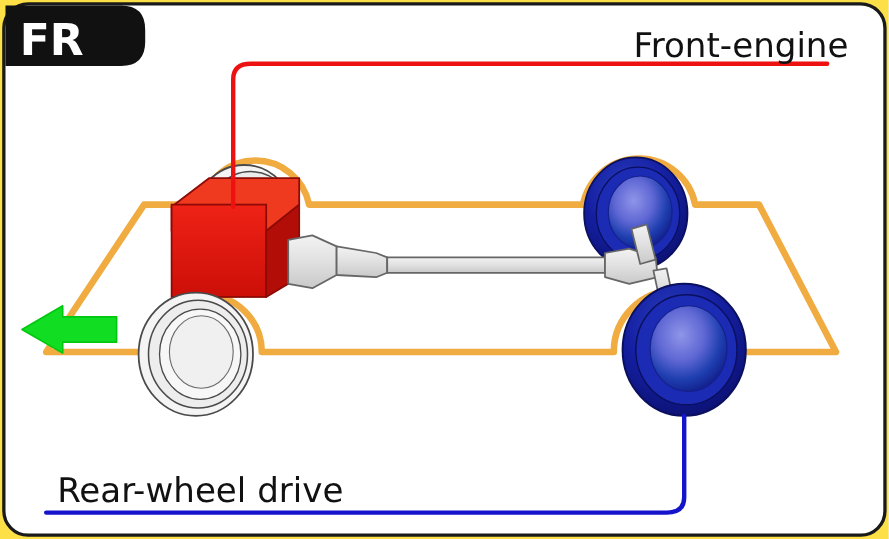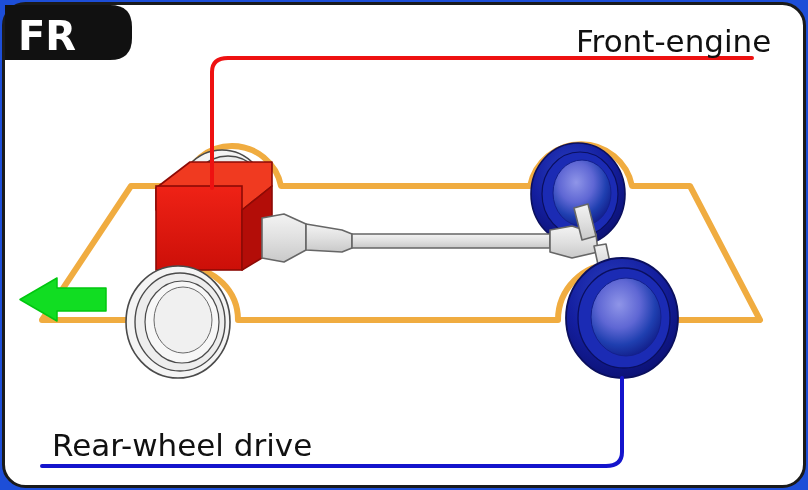--- a/index.html
+++ b/index.html
@@ -1,18 +1,18 @@
 <!DOCTYPE html>
 <html><head>
 <meta charset="utf-8">
 <style>
   html,body{margin:0;padding:0;background:#ffffff;}
   body{width:808px;height:490px;overflow:hidden;
        font-family:"DejaVu Sans","Liberation Sans",sans-serif;}
-  #stage{position:relative;width:808px;height:490px;background:#1d4ed8;}
+  #stage{position:relative;width:808px;height:490px;background:#fde047;}
   #diagram{position:absolute;left:0;top:0;width:808px;height:490px;}
   .badge-text{font-weight:bold;}
 </style>
 </head>
 <body>
 
 <div id="stage">
 <svg id="diagram" viewBox="0 0 808 490">
   <defs>
     <radialGradient id="gDriven" cx="40%" cy="34%" r="72%">

